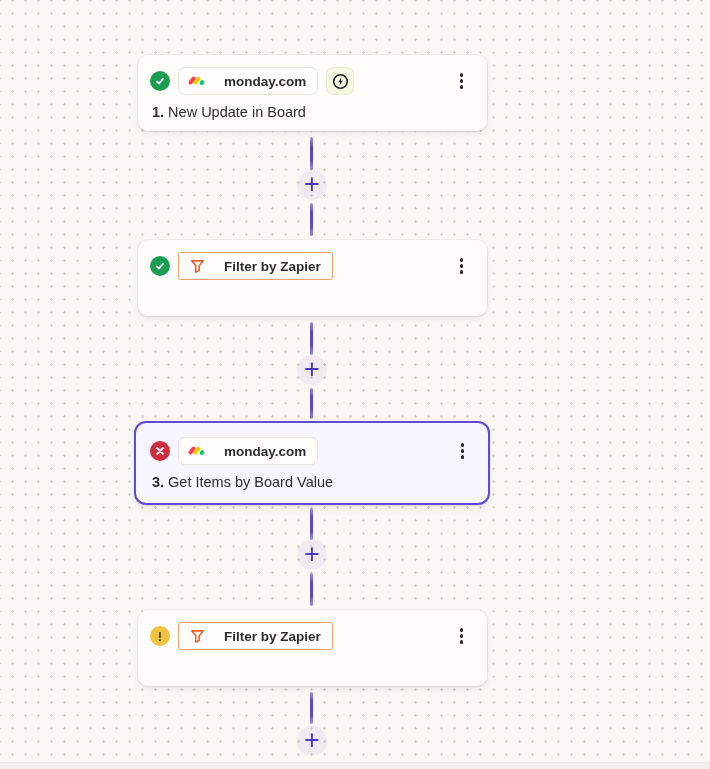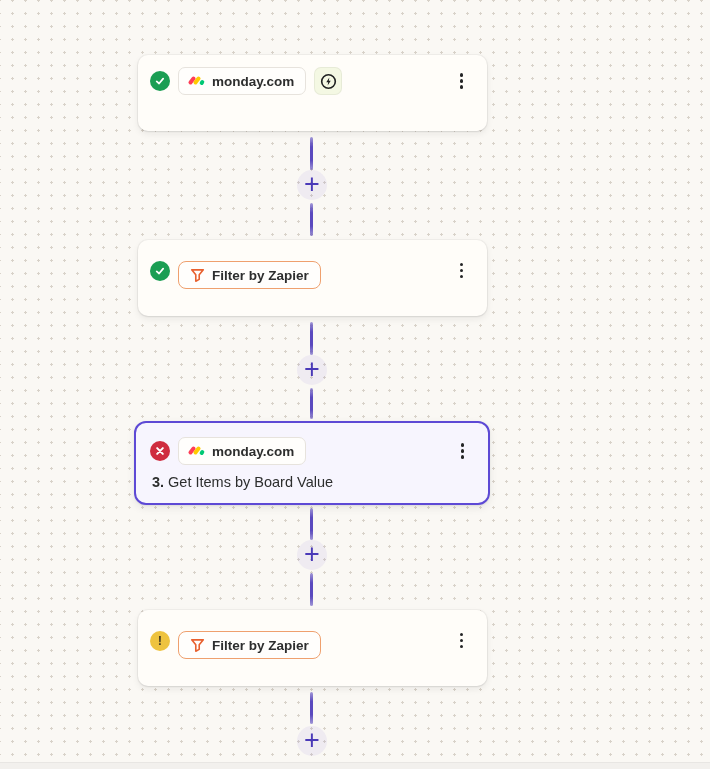--- a/index.html
+++ b/index.html
@@ -34,24 +34,24 @@
   }
   .card-head{display:flex;align-items:center;gap:8px;}
   .spacer{flex:1;}
 
   .status{width:20px;height:20px;border-radius:50%;display:flex;align-items:center;justify-content:center;flex:0 0 auto;}
   .status.success{background:#1b9e53;}
   .status.error{background:#cf2c3f;}
   .status.warning{background:#eec33f;color:#4a4024;font-size:13px;font-weight:700;line-height:1;}
 
   .app-badge{
-    display:inline-flex;align-items:center;gap:7px;height:28px;box-sizing:border-box;
+    display:inline-flex;align-items:center;gap:19px;height:28px;box-sizing:border-box;
     padding:0 11px;background:#fffefc;border:1px solid #e7e3dd;border-radius:7px;cursor:pointer;
   }
-  .app-badge.filter{border:1.5px solid #efa06e;border-radius:8px;margin-top:9px;}
+  .app-badge.filter{border:1.5px solid #efa06e;border-radius:3px;}
   .app-label{font-size:13.5px;font-weight:700;color:#2d2e2e;white-space:nowrap;}
 
   .monday-logo{display:inline-flex;align-items:flex-start;width:15px;height:11px;position:relative;}
   .monday-logo i{display:block;width:4px;height:9px;border-radius:2px;transform:rotate(38deg);}
   .monday-logo .m1{background:#ff3d57;}
   .monday-logo .m2{background:#ffcb00;margin-left:1px;}
   .monday-logo .m3{background:#00c875;height:5px;width:4px;margin-left:1px;margin-top:4px;}
 
   .instant-box{
     width:28px;height:28px;box-sizing:border-box;border-radius:7px;background:#f4f8e3;
@@ -91,20 +91,23 @@
             <circle cx="8" cy="8" r="6.4" fill="none" stroke="#1f2021" stroke-width="1.5"></circle>
             <path d="M8.8 4.2 L5.9 8.6 H7.7 L7.2 11.8 L10.1 7.4 H8.3 Z" fill="#1f2021"></path>
           </svg>
       </span>
       <span class="spacer"></span>
       <span class="kebab">
           <i></i>
           <i></i>
           <i></i>
         </span>
+    </div>
+    <div class="card-title">
+      <span class="title-text"><b>1.</b><span>New Update in Board</span></span>
     </div>
   </div>
 
   <div class="conn" style="top:137px;height:33px"></div>
   <div class="add-btn" style="top:170px">+</div>
   <div class="conn" style="top:203px;height:33px"></div>
 
   <div class="card" style="top:240px">
     <div class="card-head">
       <span class="status success">

